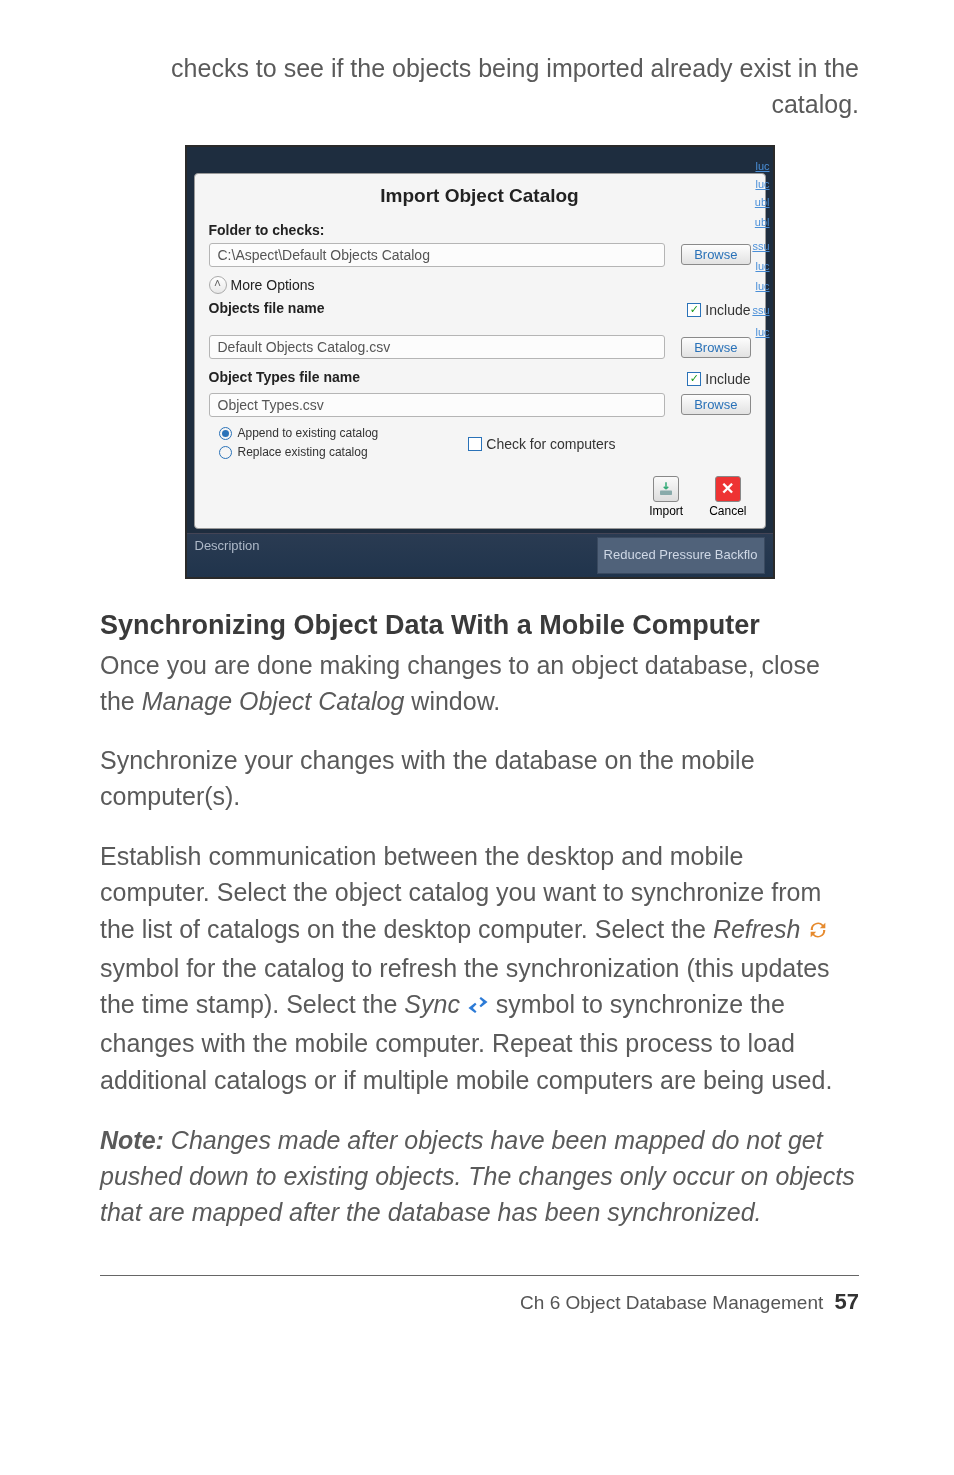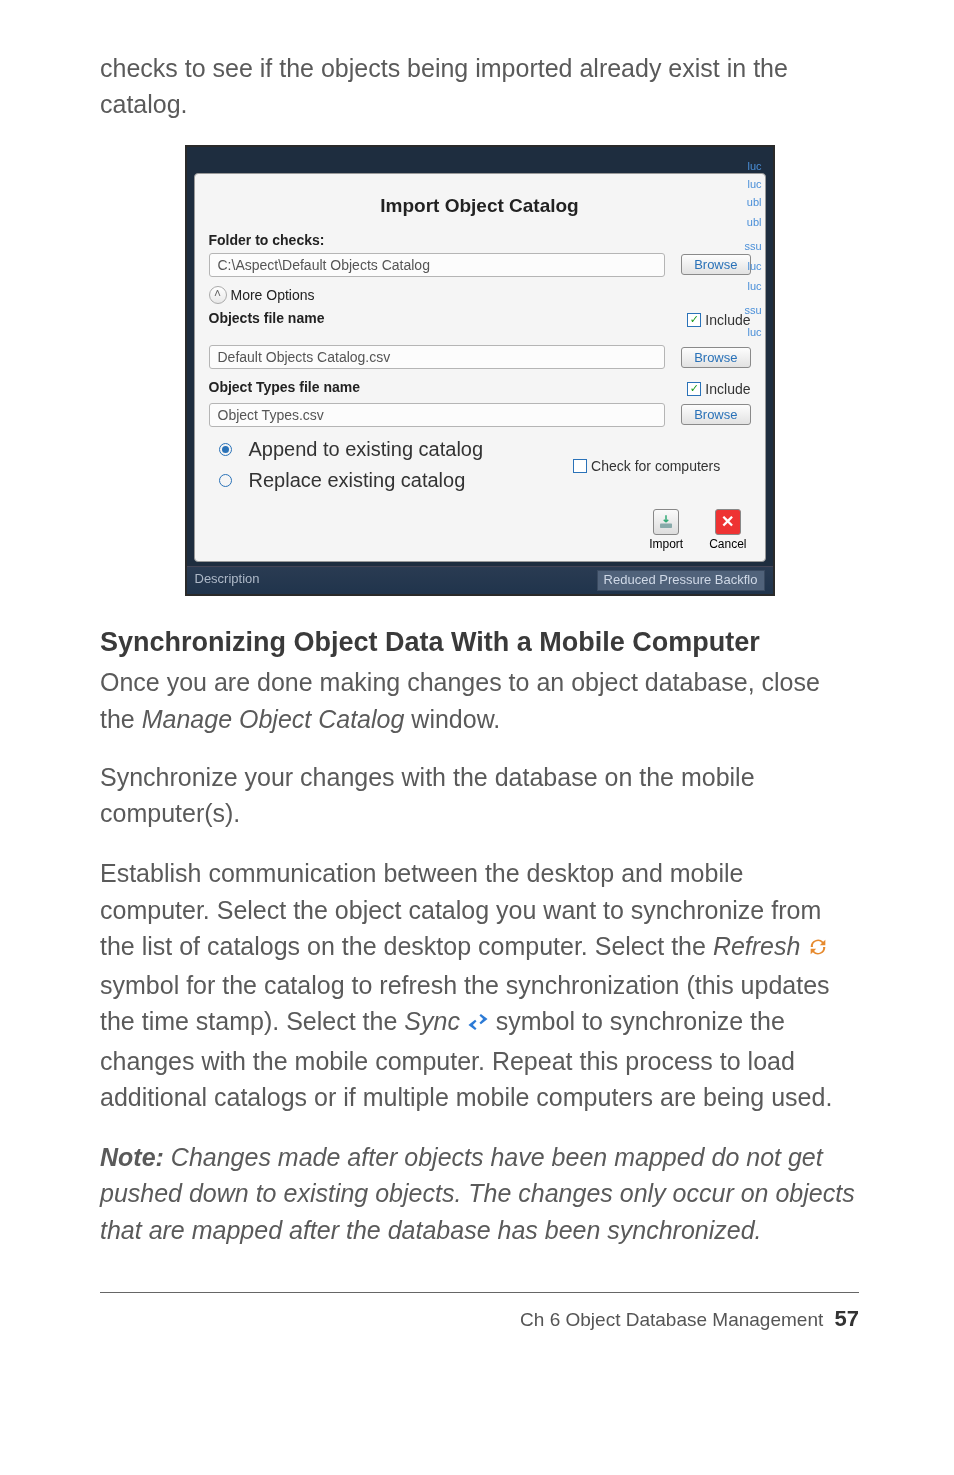--- a/index.html
+++ b/index.html
@@ -4,39 +4,39 @@
 <style>
   * { box-sizing: border-box; margin: 0; padding: 0; }
   body {
     font-family: "Century Gothic", "Avant Garde", Arial, sans-serif;
     background: #fff;
     color: #5a5a5a;
     width: 954px;
     padding: 50px 95px 40px 100px;
     line-height: 1.45;
   }
-  .intro { font-size: 25px; margin-bottom: 22px; }
+  .intro { font-size: 25px; margin-bottom: 22px; text-align: right; }
   .figure-wrap { text-align: center; margin-bottom: 30px; }
   .dialog-outer {
     display: inline-block;
     background: #1e2d3f;
     padding: 10px 7px 4px 7px;
     border: 2px solid #2a2a2a;
     position: relative;
     width: 590px;
     text-align: left;
   }
   .partial-tabs { display: flex; gap: 90px; padding-left: 40px; margin-bottom: 2px; }
   .partial-tab { font-size: 10px; color: #9fb5d6; opacity: 0.6; letter-spacing: 0.5px; }
-  .edge-label { position: absolute; right: 11px; color: #4a8fd8; font-size: 11px; }
+  .edge-label { position: absolute; right: 3px; color: #4a8fd8; font-size: 11px; text-decoration: underline; }
   .dialog-panel {
     background: #f5f5f5;
     border: 1px solid #999;
     border-radius: 4px;
-    padding: 18px 14px 6px 14px;
+    padding: 8px 14px 6px 14px;
     font-family: "Segoe UI", Arial, sans-serif;
   }
   .dialog-title { text-align: center; font-weight: bold; color: #222; font-size: 19px; margin-bottom: 10px; }
   .field-label { font-size: 14px; color: #222; margin-bottom: 3px; }
   .bold { font-weight: 600; }
   .field-row { display: flex; align-items: center; gap: 16px; margin-bottom: 8px; }
   .text-input {
     flex: 1;
     border: 1px solid #b5b5b5;
     border-radius: 3px;
@@ -60,21 +60,21 @@
     display: inline-flex; align-items: center; justify-content: center;
     width: 18px; height: 18px;
     border: 1px solid #aaa; border-radius: 50%;
     background: linear-gradient(#fff,#e8e8e8);
     color: #666; font-size: 12px; margin-right: 4px;
   }
   .row-between { display: flex; justify-content: space-between; align-items: center; }
   .chk { display: inline-flex; align-items: center; gap: 4px; font-size: 14px; color: #333; }
   .chk .box { width: 14px; height: 14px; border: 1px solid #2a72b8; background: #fff; display: inline-flex; align-items: center; justify-content: center; font-size: 11px; color: #1a9a1a; }
   .chk .box.empty { color: transparent; }
-  .radio-row { display: flex; align-items: center; gap: 17px; font-size: 20px; color: #333; margin-bottom: 2px; }
+  .radio-row { display: flex; align-items: center; gap: 6px; font-size: 12px; color: #333; margin-bottom: 2px; }
   .radio { width: 13px; height: 13px; border: 1px solid #2a72b8; border-radius: 50%; display: inline-flex; align-items: center; justify-content: center; }
   .radio .dot { width: 7px; height: 7px; background: #2a72b8; border-radius: 50%; }
   .options-block { display: flex; gap: 90px; margin-top: 2px; margin-bottom: 6px; padding-left: 10px; }
   .button-bar { text-align: right; padding: 6px 4px 2px 0; }
   .icon-btn-group { display: inline-flex; flex-direction: column; align-items: center; gap: 1px; margin-left: 12px; }
   .icon-btn-row { display: flex; gap: 14px; }
   .icon-btn {
     width: 26px; height: 26px; border: 1px solid #888; border-radius: 3px;
     display: inline-flex; align-items: center; justify-content: center;
     font-size: 16px;
@@ -84,21 +84,21 @@
   .icon-caption { font-size: 12px; color: #000000; }
   .desc-bar {
     background: linear-gradient(#2a3b52, #20344c);
     color: #aeb9c8;
     font-size: 13px;
     padding: 3px 8px;
     display: flex; justify-content: space-between;
     border-top: 1px solid #445;
     margin: 4px -7px -4px -7px;
   }
-  .desc-bar .right { background: #50627a; border: 1px solid #3a4a60; padding: 0 6px; color: #cfd8e6; }
+  .desc-bar .right { background: #50627a; border: 1px solid #3a4a60; padding: 8px 6px; color: #cfd8e6; }
 
   h2.section { font-size: 27px; font-weight: bold; color: #3a3a3a; line-height: 1.2; margin-bottom: 6px; }
   .para { font-size: 25px; margin-bottom: 24px; }
   .para.tight { margin-bottom: 22px; }
   .italic { font-style: italic; }
   .bolditalic { font-style: italic; font-weight: bold; }
   .inline-icon { display: inline-block; vertical-align: -3px; }
   .refresh-icon svg, .sync-icon svg { width: 22px; height: 22px; }
   hr.ft { border: none; border-top: 1px solid #666; margin-top: 44px; margin-bottom: 10px; }
   .footer { text-align: right; font-size: 19px; color: #555; }

